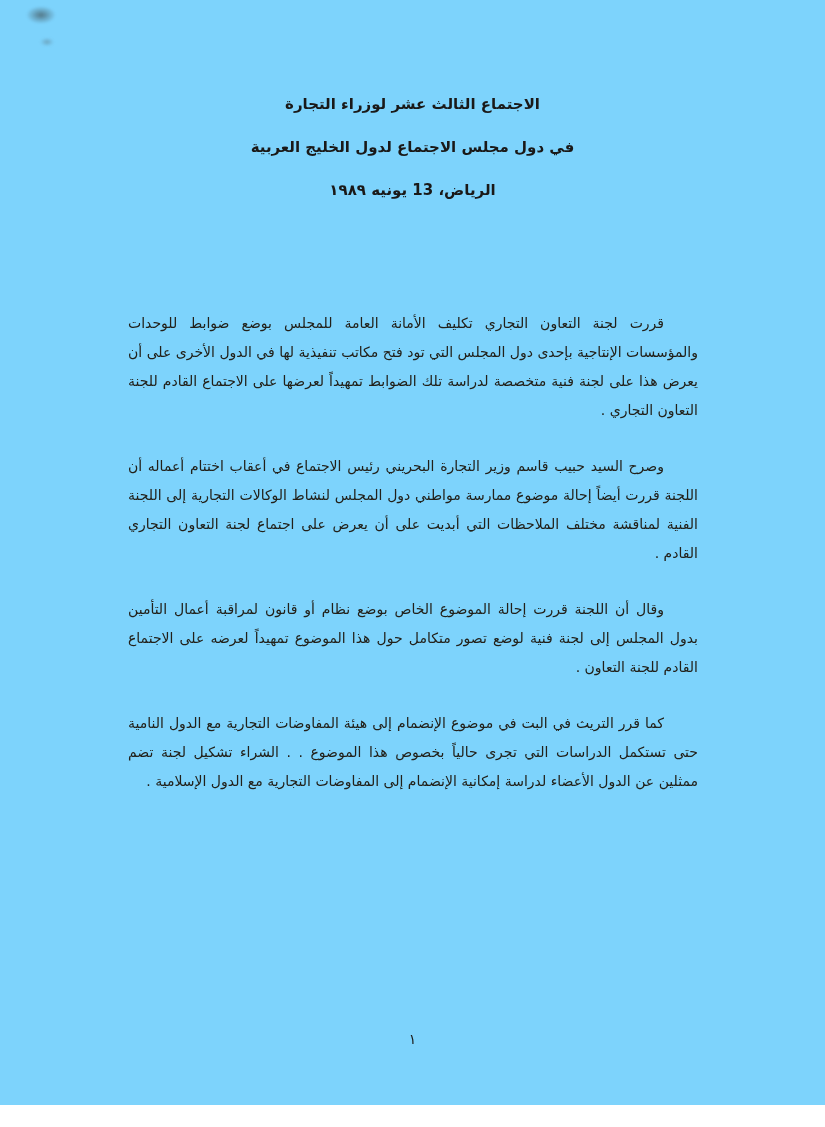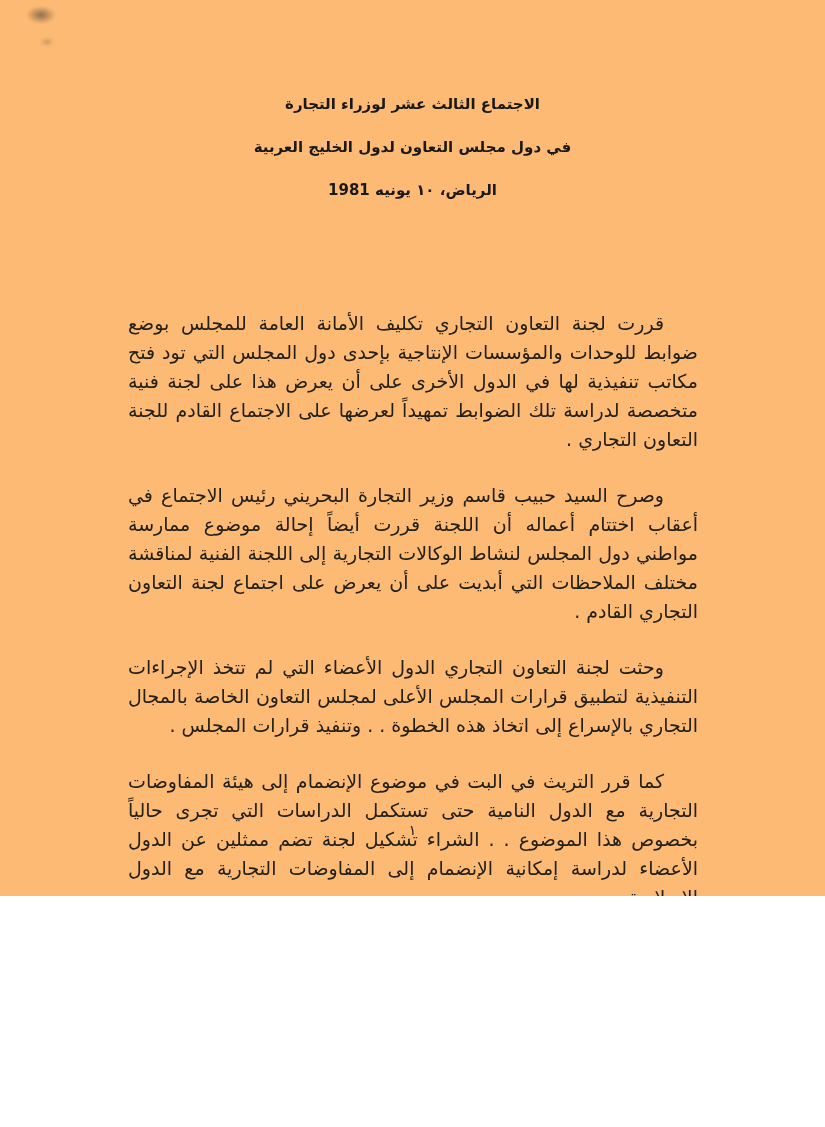--- a/index.html
+++ b/index.html
@@ -2,23 +2,23 @@
 <html lang="ar"><head>
 <meta charset="utf-8">
 <style>
   * { margin: 0; padding: 0; box-sizing: border-box; }
   html, body {
     background: #ffffff;
   }
   .page {
     position: relative;
     width: 825px;
-    height: 896px;
+    height: 1105px;
     margin: 0 auto;
-    background: #fdba74;
+    background: #7dd3fc;
     overflow: hidden;
     font-family: "DejaVu Sans", sans-serif;
     color: #1d1c1a;
   }
   
   .scan-artifact {
     position: absolute;
     top: 6px;
     left: 26px;
     width: 30px;
@@ -50,21 +50,21 @@
     margin-bottom: 25px;
     color: #1a1918;
   }
   .body-block {
     position: absolute;
     top: 309px;
     right: 127px;
     width: 570px;
     direction: rtl;
     text-align: justify;
-    font-size: 19px;
+    font-size: 14px;
     line-height: 29px;
     color: #222019;
   }
   .body-block p {
     text-indent: 34px;
     margin-bottom: 27px;
     text-align: justify;
     text-justify: inter-word;
   }
   .page-number {
@@ -80,26 +80,26 @@
 </head>
 <body>
 
 <div class="page">
 
   <div class="scan-artifact"></div>
   <div class="scan-artifact-2"></div>
 
   <header class="title-block">
     <div class="title-line">الاجتماع الثالث عشر لوزراء التجارة</div>
-    <div class="title-line">في دول مجلس التعاون لدول الخليج العربية</div>
-    <div class="title-line">الرياض، ١٠ يونيه 1981</div>
+    <div class="title-line">في دول مجلس الاجتماع لدول الخليج العربية</div>
+    <div class="title-line">الرياض، 13 يونيه ١٩٨٩</div>
   </header>
 
   <main class="body-block">
     <p>قررت لجنة التعاون التجاري تكليف الأمانة العامة للمجلس بوضع ضوابط للوحدات والمؤسسات الإنتاجية بإحدى دول المجلس التي تود فتح مكاتب تنفيذية لها في الدول الأخرى على أن يعرض هذا على لجنة فنية متخصصة لدراسة تلك الضوابط تمهيداً لعرضها على الاجتماع القادم للجنة التعاون التجاري .</p>
     <p>وصرح السيد حبيب قاسم وزير التجارة البحريني رئيس الاجتماع في أعقاب اختتام أعماله أن اللجنة قررت أيضاً إحالة موضوع ممارسة مواطني دول المجلس لنشاط الوكالات التجارية إلى اللجنة الفنية لمناقشة مختلف الملاحظات التي أبديت على أن يعرض على اجتماع لجنة التعاون التجاري القادم .</p>
-    <p>وحثت لجنة التعاون التجاري الدول الأعضاء التي لم تتخذ الإجراءات التنفيذية لتطبيق قرارات المجلس الأعلى لمجلس التعاون الخاصة بالمجال التجاري بالإسراع إلى اتخاذ هذه الخطوة . . وتنفيذ قرارات المجلس .</p>
+    <p>وقال أن اللجنة قررت إحالة الموضوع الخاص بوضع نظام أو قانون لمراقبة أعمال التأمين بدول المجلس إلى لجنة فنية لوضع تصور متكامل حول هذا الموضوع تمهيداً لعرضه على الاجتماع القادم للجنة التعاون .</p>
     <p>كما قرر التريث في البت في موضوع الإنضمام إلى هيئة المفاوضات التجارية مع الدول النامية حتى تستكمل الدراسات التي تجرى حالياً بخصوص هذا الموضوع . . الشراء تشكيل لجنة تضم ممثلين عن الدول الأعضاء لدراسة إمكانية الإنضمام إلى المفاوضات التجارية مع الدول الإسلامية .</p>
   </main>
 
   <footer class="page-number">١</footer>
 
 </div>
 
 </body></html>

